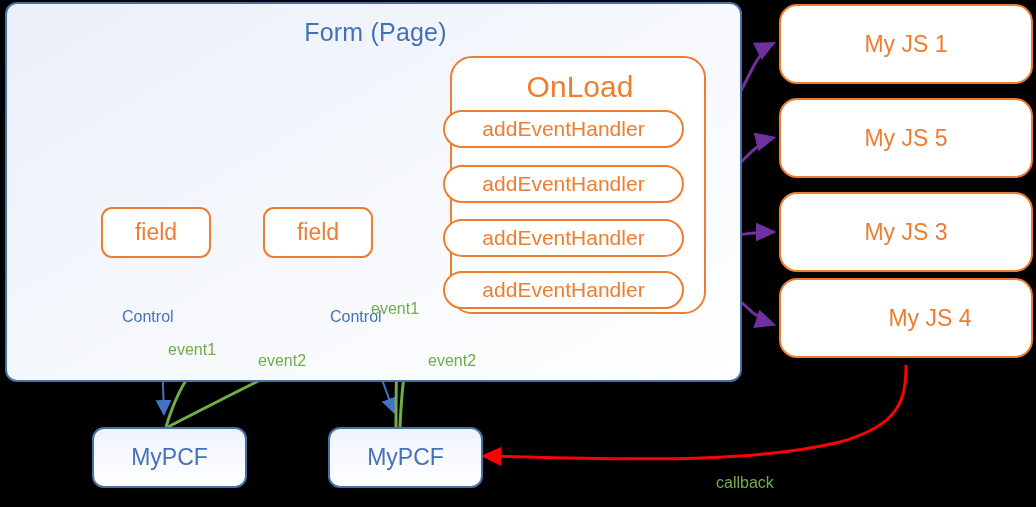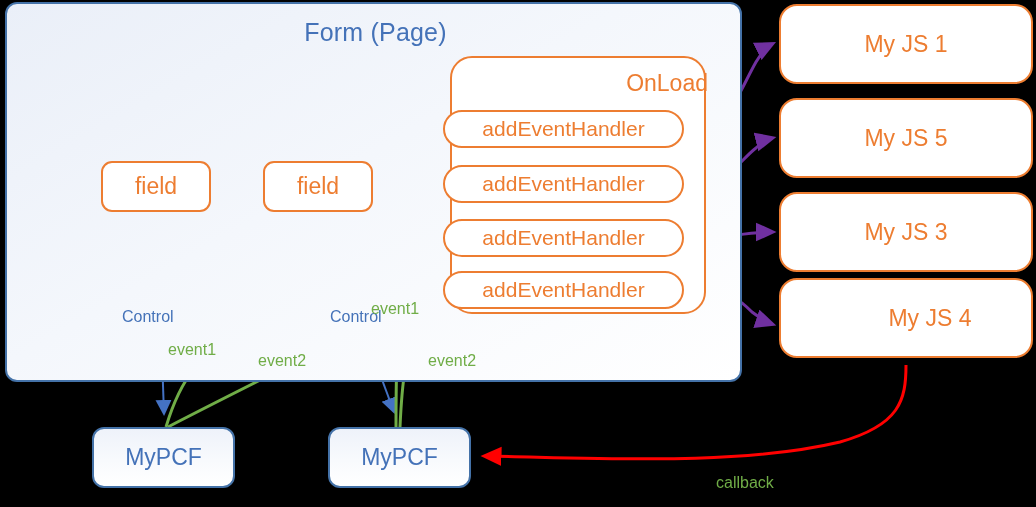--- a/index.html
+++ b/index.html
@@ -50,20 +50,21 @@
   .obox {
     position: absolute;
     border: 2px solid #ED7D31;
     border-radius: 10px;
     background: #ffffff;
     box-sizing: border-box;
     display: flex;
     align-items: center;
     justify-content: center;
     color: #ED7D31;
+    margin-top: 46px;
   }
   .field-box {
     width: 110px;
     height: 51px;
     font-size: 23px;
     border-radius: 11px;
   }
   .field-1 { left: 101px; top: 161px; }
   .field-2 { left: 263px; top: 161px; }
 
@@ -76,22 +77,22 @@
     border: 2px solid #ED7D31;
     border-radius: 22px;
     background: #ffffff;
     box-sizing: border-box;
   }
   .onload-title {
     position: absolute;
     left: 0;
     top: 12px;
     width: 256px;
-    text-align: right;
-    font-size: 23px;
+    text-align: center;
+    font-size: 30px;
     color: #ED7D31;
   }
   .aeh-box {
     position: absolute;
     left: 443px;
     width: 241px;
     height: 38px;
     border: 2px solid #ED7D31;
     border-radius: 19px;
     background: #ffffff;
@@ -123,21 +124,21 @@
     color: #ED7D31;
   }
   .js-1 { top: 4px; text-align: right; }
   .js-2 { top: 98px; }
   .js-3 { top: 192px; }
   .js-4 { top: 278px; padding-left: 48px; }
 
   
   .pcf-box {
     position: absolute;
-    width: 143px;
+    width: 155px;
     height: 61px;
     border: 2px solid #4472A8;
     border-radius: 12px;
     background: linear-gradient(180deg, #eef2fa 0%, #f8fafd 55%, #ffffff 100%);
     box-sizing: border-box;
     display: flex;
     align-items: center;
     justify-content: center;
     font-size: 23px;
     color: #4472B8;

